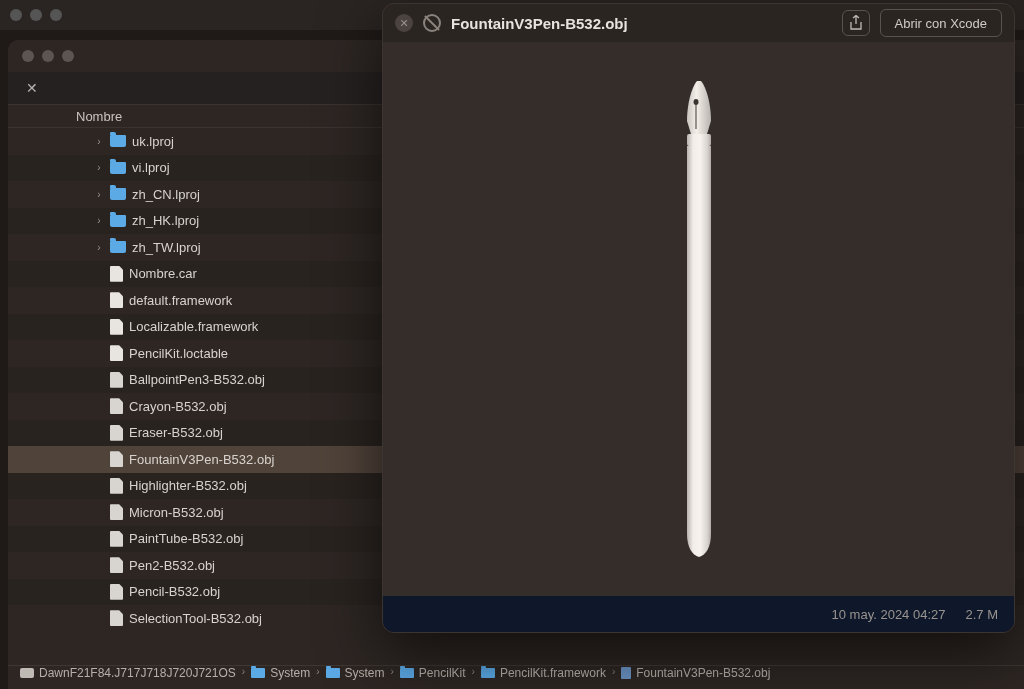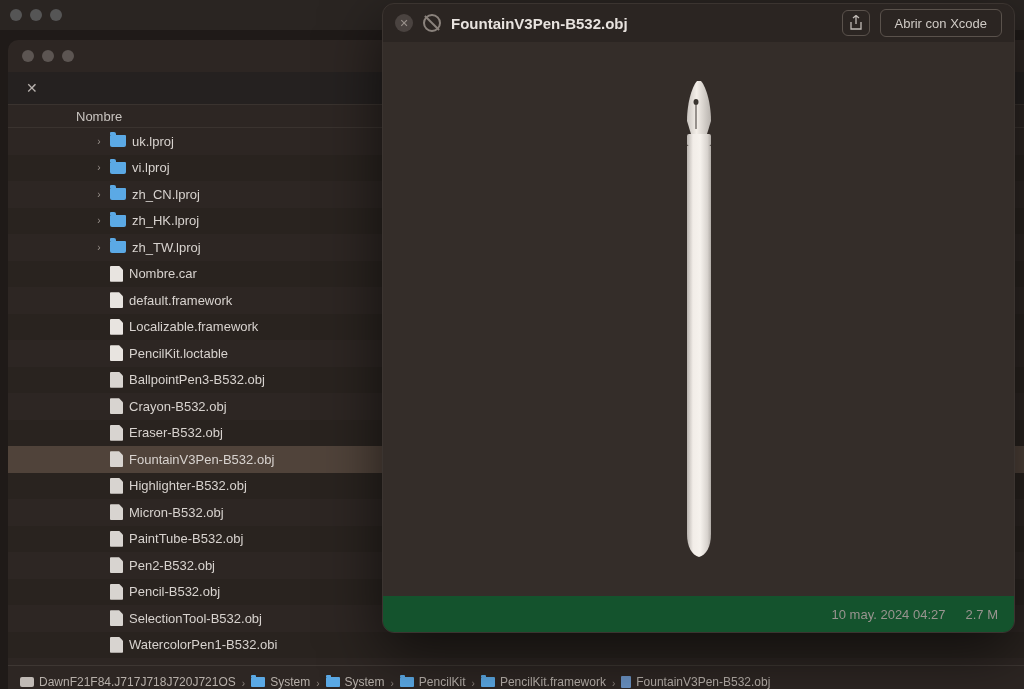--- a/index.html
+++ b/index.html
@@ -243,32 +243,32 @@
       bottom: 0;
       left: 0;
       right: 0;
       height: 36px;
       display: flex;
       align-items: center;
       justify-content: space-between;
       padding: 0 16px;
       color: #999490;
       font-size: 13px;
-      background: #14532d;
+      background: #0f172a;
     }
     .path-bar {
       position: absolute;
       bottom: 0;
       left: 0;
       right: 0;
       height: 24px;
       background: #2d2623;
       border-top: 1px solid #3e3733;
       display: flex;
-      align-items: flex-end;
+      align-items: flex-start;
       padding: 0 12px;
       gap: 6px;
       color: #b6afa9;
       font-size: 12px;
       white-space: nowrap;
     }
     .path-chevron {
       color: #8a827c;
       font-size: 10px;
     }
@@ -419,25 +419,20 @@
       </div>
       <div class="file-row alt">
         <span class="no-disclosure"></span>
         <span class="obj-icon"></span>
         <span>Pencil-B532.obj</span>
       </div>
       <div class="file-row">
         <span class="no-disclosure"></span>
         <span class="obj-icon"></span>
         <span>SelectionTool-B532.obj</span>
-      </div>
-      <div class="file-row alt">
-        <span class="no-disclosure"></span>
-        <span class="obj-icon"></span>
-        <span>WatercolorPen1-B532.obi</span>
       </div>
     </div>
   <div class="path-bar" id="path-bar">
       <span class="path-item">
         <span class="disk-icon"></span>
         <span>DawnF21F84.J717J718J720J721OS</span>
       </span>
       <span class="path-chevron">›</span>
       <span class="path-item">
         <span class="mini-folder"></span>

